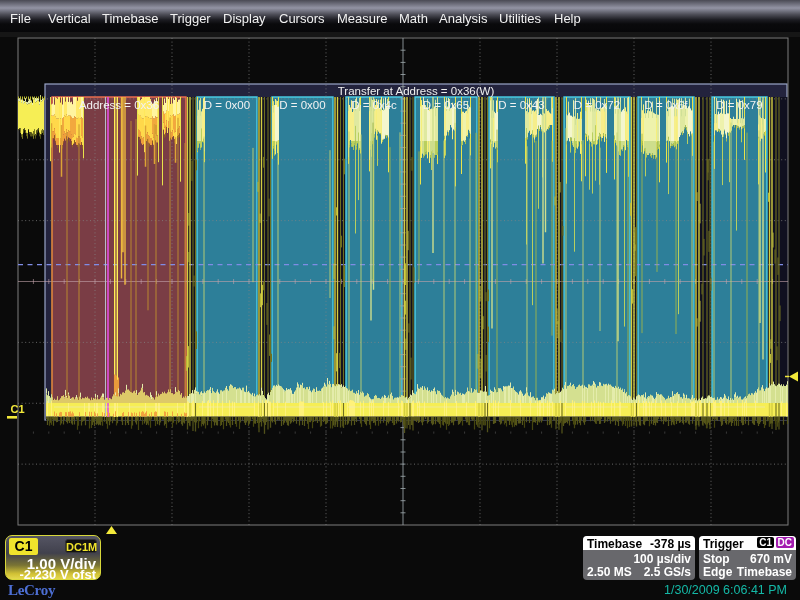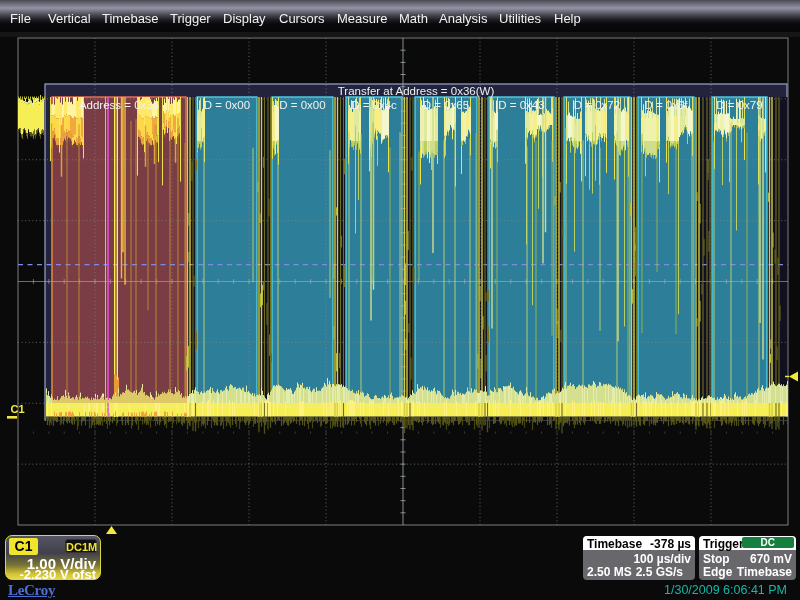--- a/index.html
+++ b/index.html
@@ -138,35 +138,35 @@
 <div class="panel" style="left:5px;top:535px;width:96px;height:45px;border:1.5px solid #d8d83a;border-radius:7px;
  background:linear-gradient(to bottom,#555563 0%,#41414d 40%,#7a7434 68%,#d2c235 88%,#e4d84e 100%);overflow:hidden;">
   <div style="position:absolute;left:3px;top:2px;width:29px;height:17px;background:#f0e42c;color:#000;
    font-size:14px;font-weight:bold;text-align:center;line-height:17px;border-radius:2px;">C1</div>
   <div style="position:absolute;right:3px;top:3px;width:32px;height:14px;background:#111;color:#f0e42c;
    font-size:11px;font-weight:bold;text-align:left;line-height:14px;border-radius:3px;border:1px solid #333;">DC1M</div>
   <div style="position:absolute;right:4px;top:19px;font-size:15px;">1.00 V/div</div>
   <div style="position:absolute;right:4px;top:31px;font-size:13px;">-2.230 V ofst</div>
 </div>
 <div style="position:absolute;left:8px;top:582px;color:#4d6fd4;font-size:15px;font-weight:bold;letter-spacing:-0.3px;
- text-decoration:underline;font-family:'Liberation Serif',serif;">LeCroy</div>
+ font-family:'Liberation Serif',serif;">LeCroy</div>
 
 <div class="panel" style="left:583px;top:536px;width:112px;height:44px;background:#68686c;border-radius:4px;overflow:hidden;">
   <div style="position:absolute;left:0;top:0;width:100%;height:14px;background:#fff;color:#000;">
     <span style="position:absolute;left:4px;top:1px;">Timebase</span>
     <span style="position:absolute;right:4px;top:1px;">-378 µs</span>
   </div>
   <div style="position:absolute;right:4px;top:16px;">100 µs/div</div>
   <div style="position:absolute;left:4px;top:29px;">2.50 MS</div>
-  <div style="position:absolute;right:12px;top:29px;margin-left:20px;">2.5 GS/s</div>
+  <div style="position:absolute;right:4px;top:29px;margin-left:20px;">2.5 GS/s</div>
 </div>
 <div class="panel" style="left:699px;top:536px;width:97px;height:44px;background:#68686c;border-radius:4px;overflow:hidden;">
   <div style="position:absolute;left:0;top:0;width:100%;height:14px;background:#fff;color:#000;">
     <span style="position:absolute;left:4px;top:1px;">Trigger</span>
     <span style="position:absolute;right:22px;top:1px;background:#000;color:#fff;font-size:10px;padding:0 2px;border-radius:2px;">C1</span>
-    <span style="position:absolute;right:2px;top:1px;background:#15803d;color:#fff;font-size:10px;padding:0 19px;border-radius:2px;">DC</span>
+    <span style="position:absolute;right:2px;top:1px;background:#a21caf;color:#fff;font-size:10px;padding:0 2px;border-radius:2px;">DC</span>
   </div>
   <div style="position:absolute;left:4px;top:16px;">Stop</div>
   <div style="position:absolute;right:4px;top:16px;">670 mV</div>
   <div style="position:absolute;left:4px;top:29px;">Edge</div>
   <div style="position:absolute;right:4px;top:29px;">Timebase</div>
 </div>
 <div style="position:absolute;left:664px;top:583px;color:#14b8a6;font-size:12.5px;">1/30/2009 6:06:41 PM</div>
 
 </body></html>

